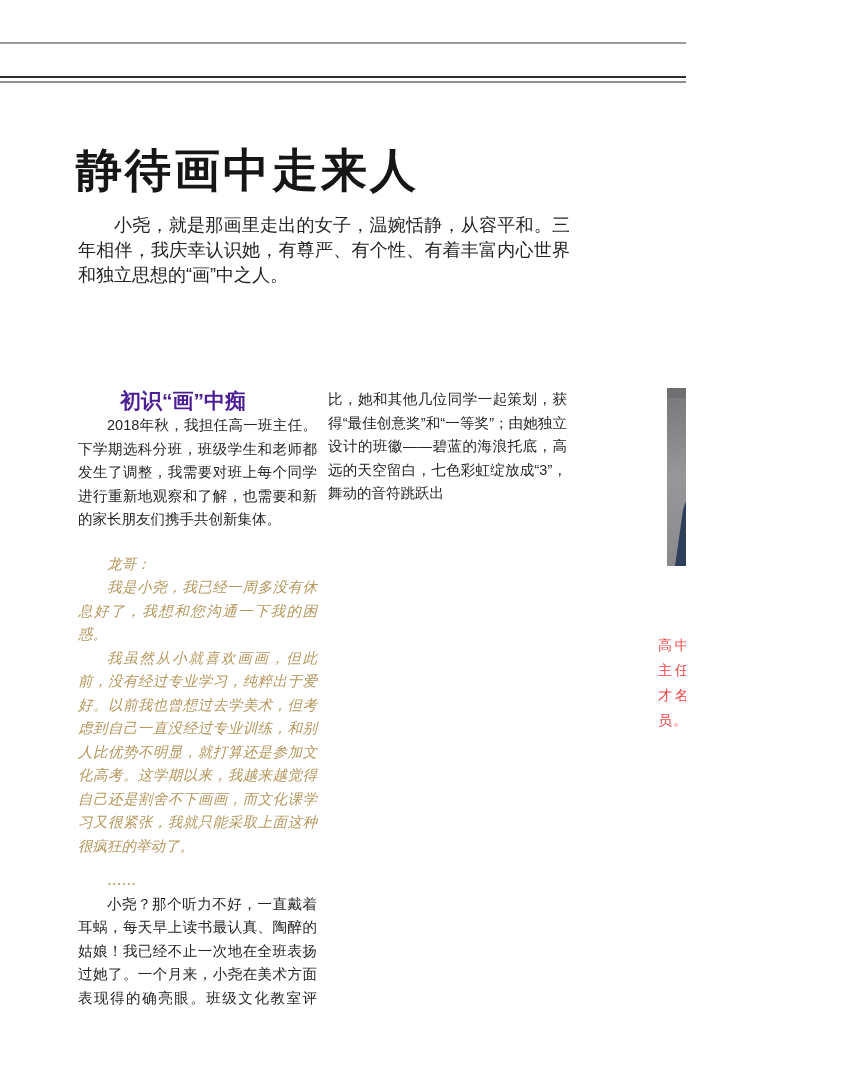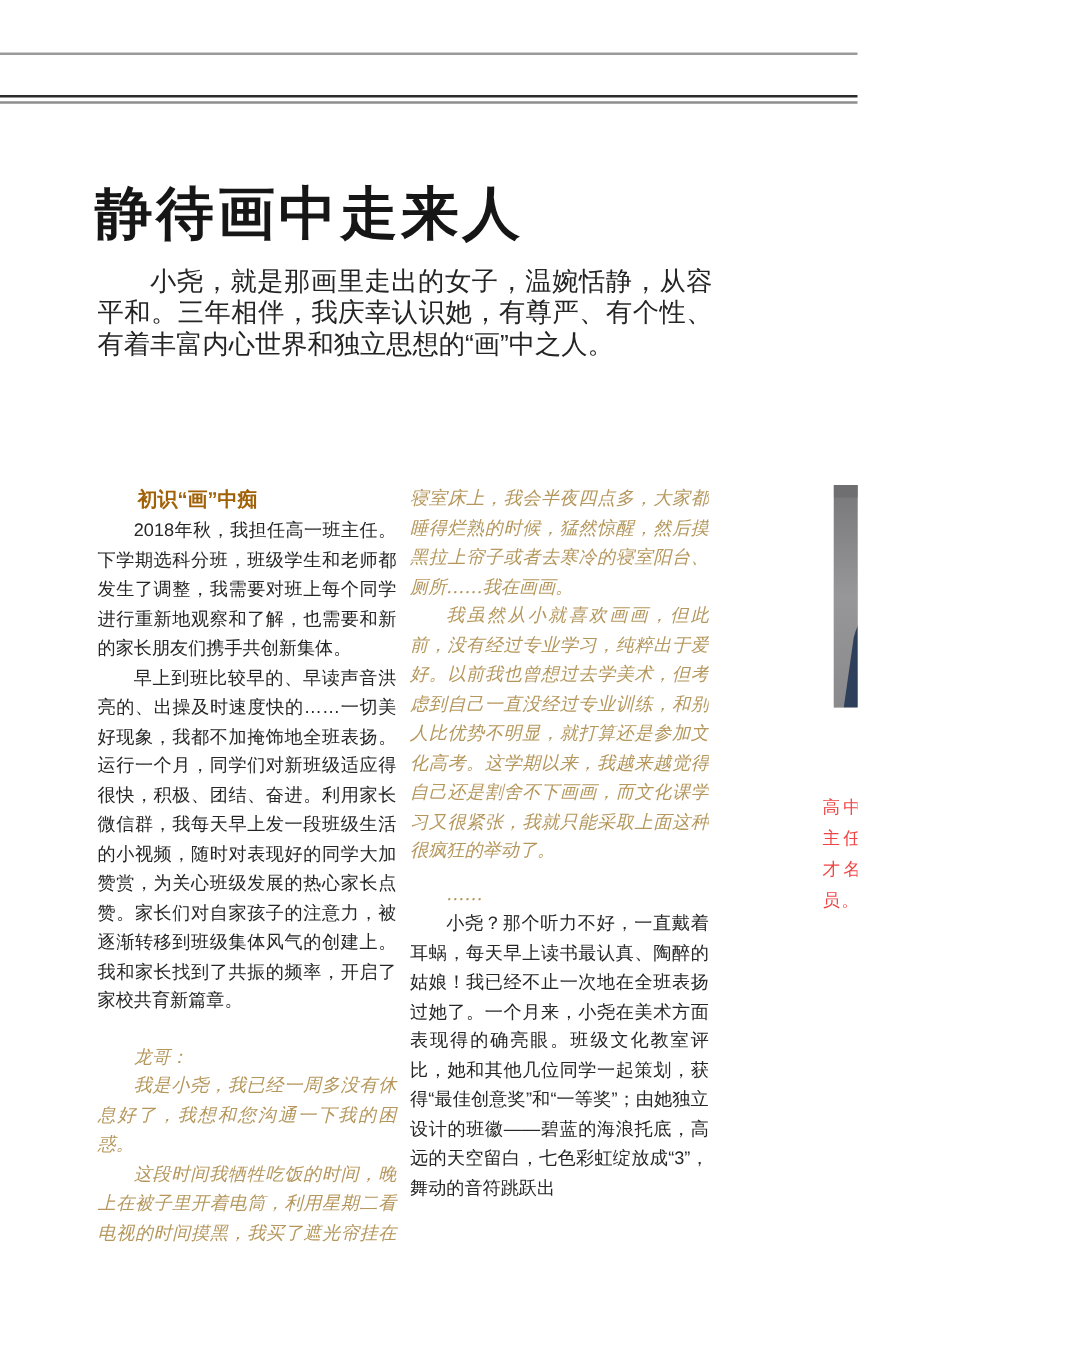--- a/index.html
+++ b/index.html
@@ -12,33 +12,33 @@
   .rule-dark { top:76px; height:2px; background:#2c2c2c; }
   .rule-mid  { top:81px; height:2px; background:#8e8e8e; }
 
   .title {
     position:absolute; left:76px; top:140px; margin:0;
     font-size:46px; font-weight:bold; color:#161616; letter-spacing:3px;
     font-family:"Liberation Sans", sans-serif; white-space:nowrap;
   }
   .lede {
     position:absolute; left:78px; top:213px; width:492px; margin:0;
-    font-size:21px; line-height:25px; color:#242424;
+    font-size:18px; line-height:25px; color:#242424;
     text-align:justify; text-indent:2em;
   }
 
   .article {
     position:absolute; left:78px; top:388px; width:489px; height:628px;
     column-count:2; column-gap:11px; column-fill:auto;
     font-size:14.5px; line-height:23.5px; color:#262626;
     text-align:justify; overflow:hidden;
   }
   .article p { margin:0; text-indent:2em; }
   .section-heading {
-    margin:0; font-size:16px; font-weight:bold; color:#a16207;
+    margin:0; font-size:21px; font-weight:bold; color:#4c1d95;
     text-indent:2em; line-height:26px;
   }
   .letter {
     margin-top:21px; color:#b5975c;
     font-family:"DejaVu Serif", serif; font-style:italic;
   }
   .letter p { text-indent:2em; }
   .letter .ellipsis { margin-top:11px; }
   .after-letter { margin-top:27px; }
 
@@ -69,26 +69,24 @@
   <div class="rule rule-dark"></div>
   <div class="rule rule-mid"></div>
 
   <h1 class="title">静待画中走来人</h1>
 
   <p class="lede">小尧，就是那画里走出的女子，温婉恬静，从容平和。三年相伴，我庆幸认识她，有尊严、有个性、有着丰富内心世界和独立思想的“画”中之人。</p>
 
   <div class="article">
     <h2 class="section-heading">初识“画”中痴</h2>
     <p>2018年秋，我担任高一班主任。下学期选科分班，班级学生和老师都发生了调整，我需要对班上每个同学进行重新地观察和了解，也需要和新的家长朋友们携手共创新集体。</p>
-    <p>早上到班比较早的、早读声音洪亮的、出操及时速度快的……一切美好现象，我都不加掩饰地全班表扬。运行一个月，同学们对新班级适应得很快，积极、团结、奋进。利用家长微信群，我每天早上发一段班级生活的小视频，随时对表现好的同学大加赞赏，为关心班级发展的热心家长点赞。家长们对自家孩子的注意力，被逐渐转移到班级集体风气的创建上。我和家长找到了共振的频率，开启了家校共育新篇章。</p>
 
     <div class="letter">
       <p class="salutation">龙哥：</p>
       <p>我是小尧，我已经一周多没有休息好了，我想和您沟通一下我的困惑。</p>
-      <p>这段时间我牺牲吃饭的时间，晚上在被子里开着电筒，利用星期二看电视的时间摸黑，我买了遮光帘挂在寝室床上，我会半夜四点多，大家都睡得烂熟的时候，猛然惊醒，然后摸黑拉上帘子或者去寒冷的寝室阳台、厕所……我在画画。</p>
       <p>我虽然从小就喜欢画画，但此前，没有经过专业学习，纯粹出于爱好。以前我也曾想过去学美术，但考虑到自己一直没经过专业训练，和别人比优势不明显，就打算还是参加文化高考。这学期以来，我越来越觉得自己还是割舍不下画画，而文化课学习又很紧张，我就只能采取上面这种很疯狂的举动了。</p>
       <p class="ellipsis">……</p>
     </div>
 
     <p class="after-letter">小尧？那个听力不好，一直戴着耳蜗，每天早上读书最认真、陶醉的姑娘！我已经不止一次地在全班表扬过她了。一个月来，小尧在美术方面表现得的确亮眼。班级文化教室评比，她和其他几位同学一起策划，获得“最佳创意奖”和“一等奖”；由她独立设计的班徽——碧蓝的海浪托底，高远的天空留白，七色彩虹绽放成“3”，舞动的音符跳跃出</p>
   </div>
 
   <aside class="sidebar">
     <div class="photo-frame">
       <svg width="136" height="178" viewBox="0 0 136 178" xmlns="http://www.w3.org/2000/svg">

